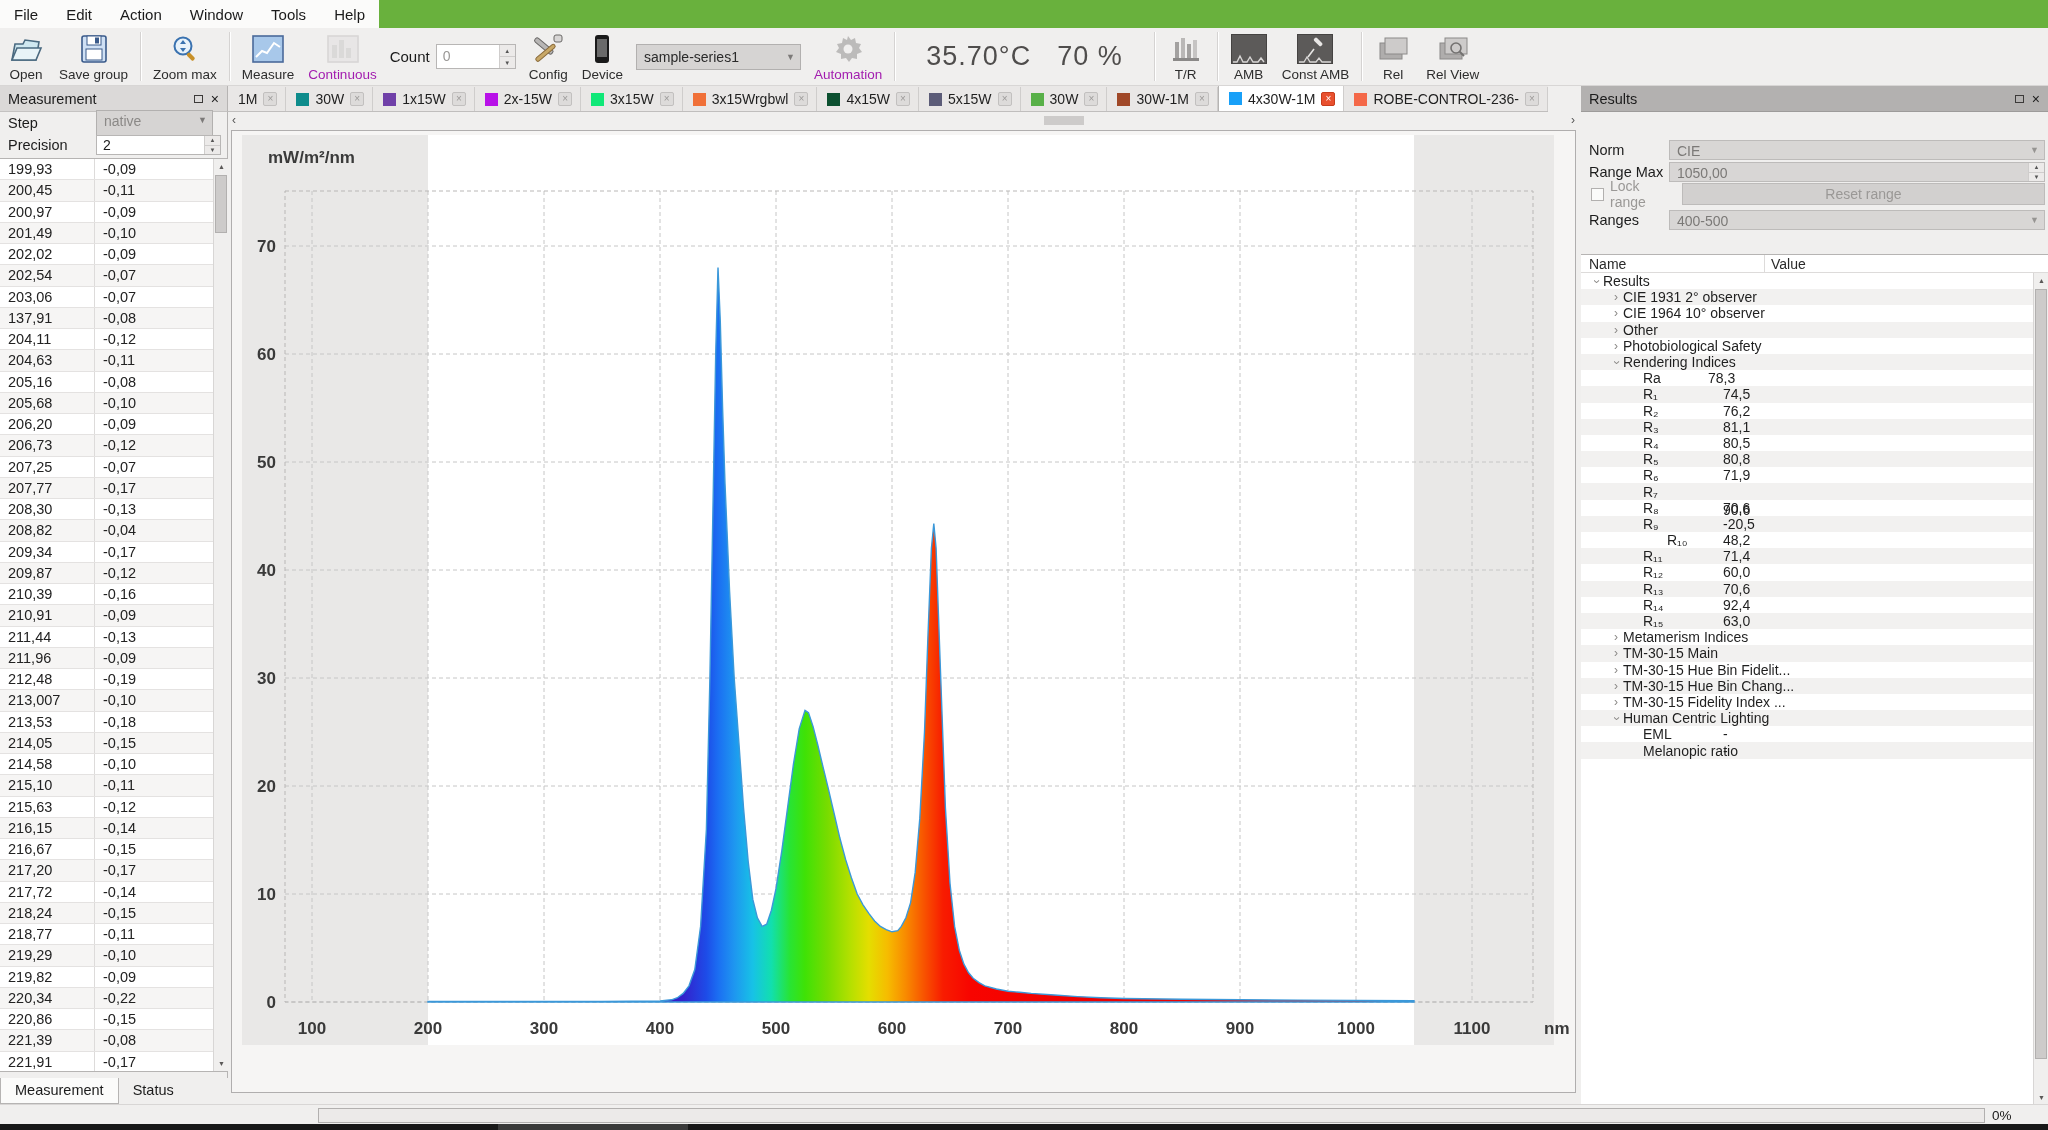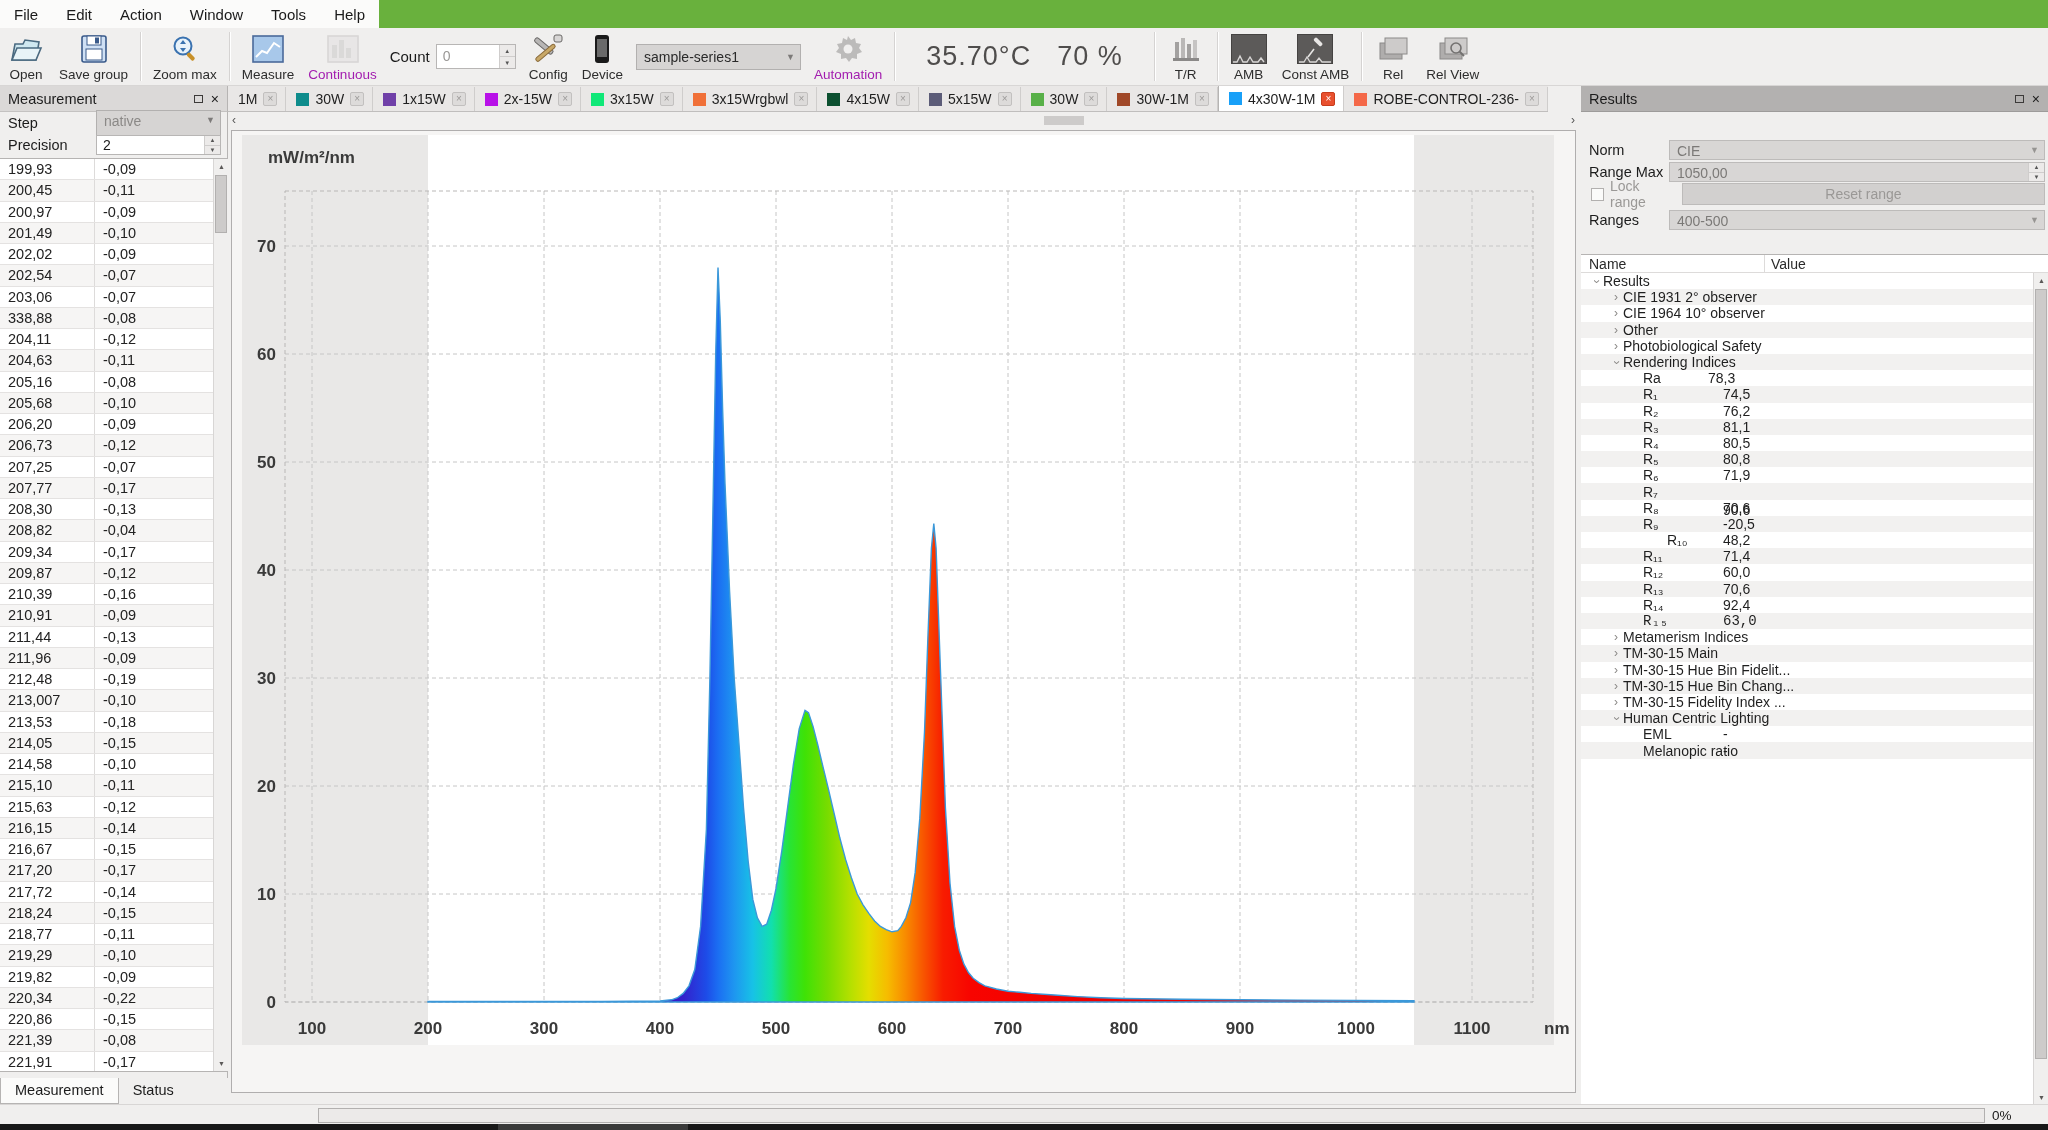--- a/index.html
+++ b/index.html
@@ -377,21 +377,21 @@
       <span class="wbtns">
         <span class="wbtn-float"></span>
         <span class="wbtn-close">×</span>
       </span>
     </div>
   </div>
 
   <div class="left-panel">
     <div class="form-row">
       <span style="width:88px">Step</span>
-      <span class="combo" style="flex:1;height:27px;margin-right:2px">
+      <span class="combo" style="flex:1;height:27px;margin-right:10px">
         <span class="cval" style="color:#8b8987;top:2px">native</span>
         <span class="carrow" style="top:4px">▼</span>
       </span>
     </div>
     <div class="form-row">
       <span style="width:88px">Precision</span>
       <span class="spinbox" style="flex:1;height:20px;margin-right:2px;width:auto">
         <span class="sval" style="color:#1a1a1a;top:1px">2</span>
         <span class="spinarrows">
             <span>▲</span>
@@ -423,21 +423,21 @@
           </div>
           <div class="mrow">
             <span class="c1">202,54</span>
             <span class="c2">-0,07</span>
           </div>
           <div class="mrow">
             <span class="c1">203,06</span>
             <span class="c2">-0,07</span>
           </div>
           <div class="mrow">
-            <span class="c1">338,88</span>
+            <span class="c1">137,91</span>
             <span class="c2">-0,08</span>
           </div>
           <div class="mrow">
             <span class="c1">204,11</span>
             <span class="c2">-0,12</span>
           </div>
           <div class="mrow">
             <span class="c1">204,63</span>
             <span class="c2">-0,11</span>
           </div>
@@ -804,21 +804,21 @@
           <div class="trow" style="padding-left: 48px; position: relative;">
             <span class="arrowc"></span>
             <span class="tlab">R₁₃</span>
             <span class="tval" style="left: 142px;">70,6</span>
           </div>
           <div class="trow" style="padding-left: 48px; position: relative;">
             <span class="arrowc"></span>
             <span class="tlab">R₁₄</span>
             <span class="tval" style="left: 142px;">92,4</span>
           </div>
-          <div class="trow" style="padding-left: 48px; position: relative; font-family: Liberation Mono, monospace;">
+          <div class="trow" style="padding-left: 48px; position: relative;">
             <span class="arrowc"></span>
             <span class="tlab">R₁₅</span>
             <span class="tval" style="left: 142px;">63,0</span>
           </div>
           <div class="trow" style="padding-left: 28px; position: relative;">
             <span class="arrowc">›</span>
             <span class="tlab">Metamerism Indices</span>
           </div>
           <div class="trow" style="padding-left: 28px; position: relative;">
             <span class="arrowc">›</span>

